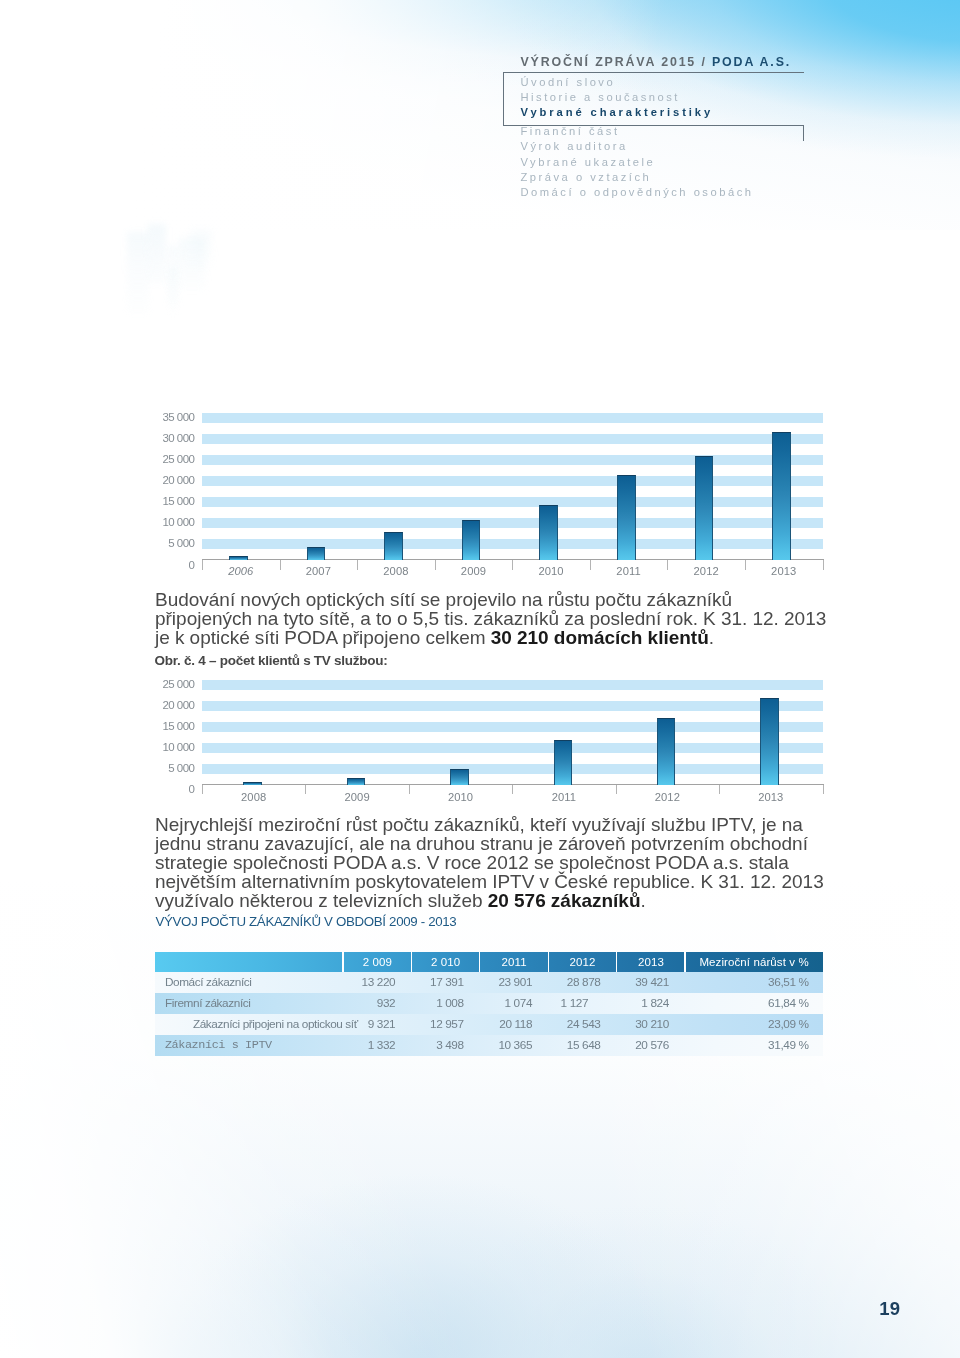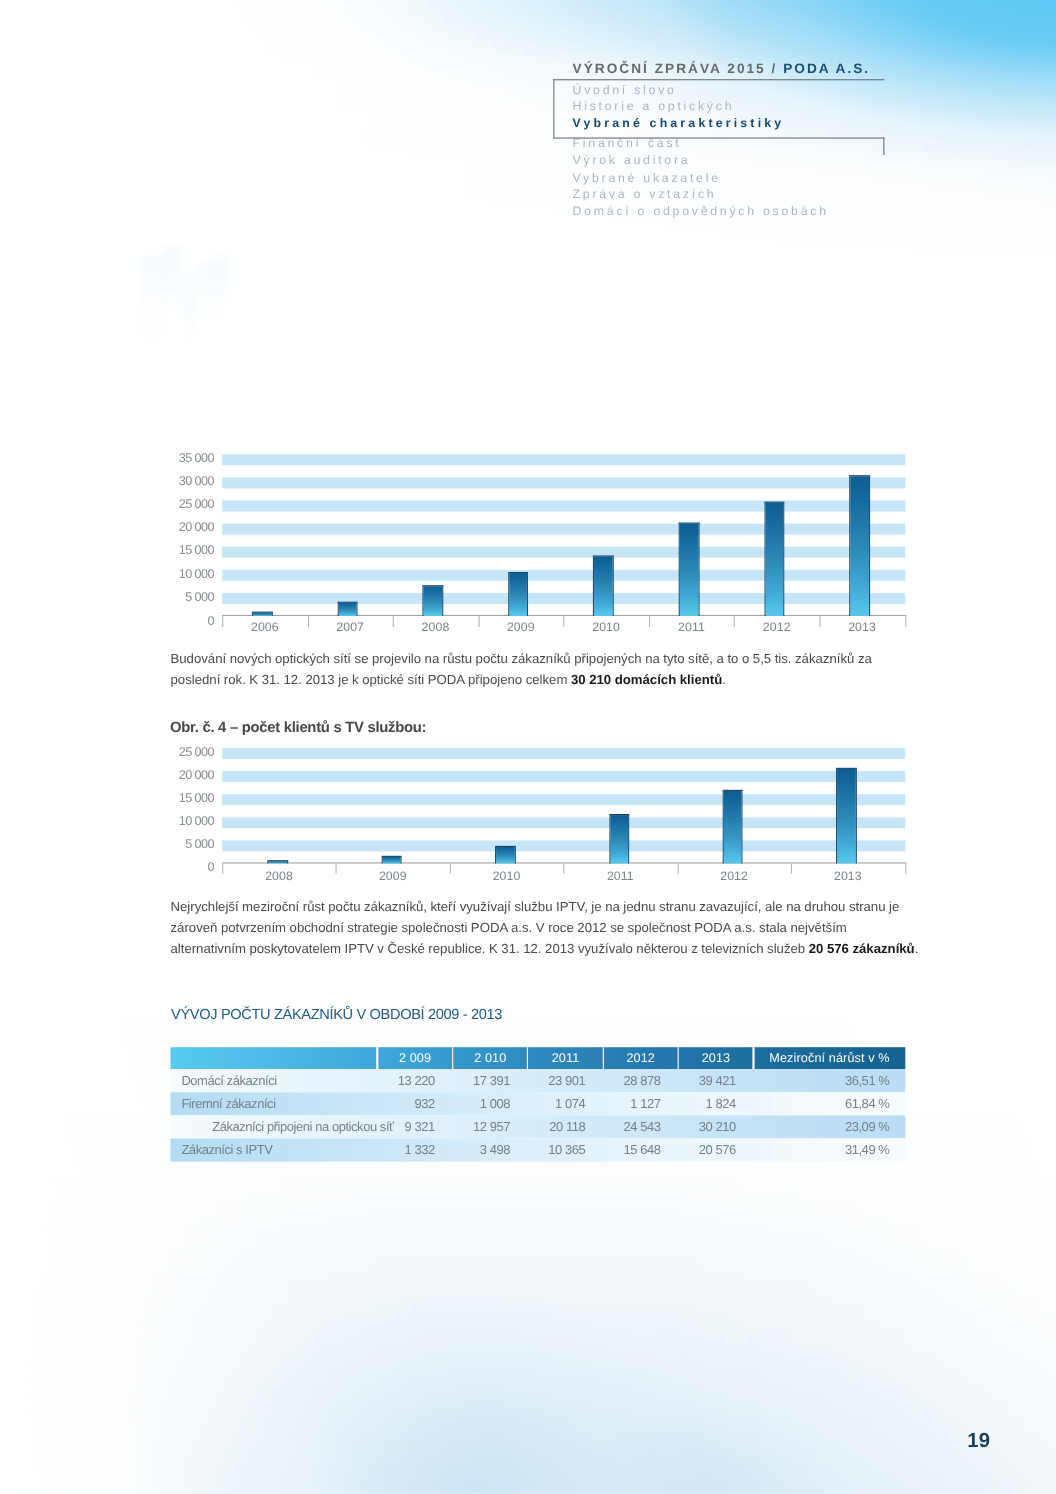--- a/index.html
+++ b/index.html
@@ -78,21 +78,21 @@
   .xaxis{position:absolute;background:#a2a2a2;height:1.5px;}
   .xtickline{position:absolute;background:#b4b4b4;width:1px;}
   .xlabel{position:absolute;text-align:center;white-space:nowrap;
     font-size:11.2px;color:#7d848a;letter-spacing:0.1px;}
   .bar{position:absolute;
     background:linear-gradient(180deg,#0d5e93 0%,#14689c 14%,#1d74a6 28%,#2680b0 42%,#2d87b7 50%,#3697c5 64%,#42abd7 80%,#4fbee5 92%,#57c8ec 100%);
     border-left:0.7px solid #1b5478;border-right:0.7px solid #1b5478;border-top:0.7px solid #113f60;
     box-sizing:border-box;}
 
   
-  .para{position:absolute;font-size:12px;color:#4a4a4a;line-height:19.05px;
+  .para{position:absolute;font-size:19px;color:#4a4a4a;line-height:19.05px;
     letter-spacing:-0.012px;word-spacing:-0.1px;}
   .para b{font-weight:700;color:#1a1a1a;}
 
   
   .tbl-title{position:absolute;white-space:nowrap;font-size:13.3px;
     color:#1f5a85;letter-spacing:-0.33px;}
   .trow{position:absolute;left:0;height:21px;width:667.7px;}
   .trow.odd{background:linear-gradient(90deg,#f6fafd 0%,#eaf5fc 16%,#ddeffa 40%,#cde8f8 64%,#c0e1f6 84%,#b8ddf5 100%);}
   .trow.even{background:linear-gradient(90deg,#b3dcf2 0%,#c2e3f6 18%,#d7ecf9 42%,#e8f4fc 64%,#f3f9fd 84%,#f8fbfd 100%);}
   .hdrrow{position:absolute;left:0;top:0;height:20.2px;width:667.7px;
@@ -124,21 +124,21 @@
   <div class="wm wm-c"></div>
   <div class="wm wm-d"></div>
   <div class="wm wm-e"></div>
   <div class="wm wm-f"></div>
   <div class="bg-bottom3"></div>
 
   <div class="hdr">
     <div class="hdr-title"><span>VÝROČNÍ ZPRÁVA 2015 / </span><b>PODA A.S.</b></div>
     <div class="hdr-nav">
       <div class="nav-item">Úvodní slovo</div>
-      <div class="nav-item">Historie a optických</div>
+      <div class="nav-item">Historie a současnost</div>
       <div class="nav-item active gap-after">Vybrané charakteristiky</div>
       <div class="nav-item">Finanční část</div>
       <div class="nav-item">Výrok auditora</div>
       <div class="nav-item">Vybrané ukazatele</div>
       <div class="nav-item">Zpráva o vztazích</div>
       <div class="nav-item">Domácí o odpovědných osobách</div>
     </div>
   </div>
 
   <div class="rule" style="left:503px;top:71.8px;width:301px;height:1.3px;"></div>
@@ -166,21 +166,21 @@
       <div class="xtickline" style="left: 47px; top: 155px; height: 9.6px;"></div>
       <div class="xtickline" style="left: 124.562px; top: 155px; height: 9.6px;"></div>
       <div class="xtickline" style="left: 202.125px; top: 155px; height: 9.6px;"></div>
       <div class="xtickline" style="left: 279.688px; top: 155px; height: 9.6px;"></div>
       <div class="xtickline" style="left: 357.25px; top: 155px; height: 9.6px;"></div>
       <div class="xtickline" style="left: 434.812px; top: 155px; height: 9.6px;"></div>
       <div class="xtickline" style="left: 512.375px; top: 155px; height: 9.6px;"></div>
       <div class="xtickline" style="left: 589.938px; top: 155px; height: 9.6px;"></div>
       <div class="xtickline" style="left: 667.5px; top: 155px; height: 9.6px;"></div>
       <div class="bar" style="left: 74.2313px; width: 18.5px; top: 150.792px; height: 4.30767px;"></div>
-      <div class="xlabel" style="left: 47px; width: 77.5625px; top: 160px;">2006</div>
+      <div class="xlabel" style="left: 47px; width: 77.5625px; top: 160px; font-style: italic;">2006</div>
       <div class="bar" style="left: 151.794px; width: 18.5px; top: 142.462px; height: 12.6375px;"></div>
       <div class="xlabel" style="left: 124.562px; width: 77.5625px; top: 160px;">2007</div>
       <div class="bar" style="left: 229.356px; width: 18.5px; top: 126.897px; height: 28.2034px;"></div>
       <div class="xlabel" style="left: 202.125px; width: 77.5625px; top: 160px;">2008</div>
       <div class="bar" style="left: 306.919px; width: 18.5px; top: 114.987px; height: 40.1134px;"></div>
       <div class="xlabel" style="left: 279.688px; width: 77.5625px; top: 160px;">2009</div>
       <div class="bar" style="left: 384.481px; width: 18.5px; top: 99.6899px; height: 55.4101px;"></div>
       <div class="xlabel" style="left: 357.25px; width: 77.5625px; top: 160px;">2010</div>
       <div class="bar" style="left: 462.044px; width: 18.5px; top: 69.5636px; height: 85.5364px;"></div>
       <div class="xlabel" style="left: 434.812px; width: 77.5625px; top: 160px;">2011</div>
@@ -251,33 +251,33 @@
       <div class="cell num" style="left: 256.1px; width: 52.2px; top: 20.2px;">17 391</div>
       <div class="cell num" style="left: 324.5px; width: 52.2px; top: 20.2px;">23 901</div>
       <div class="cell num" style="left: 392.9px; width: 52.2px; top: 20.2px;">28 878</div>
       <div class="cell num" style="left: 461.3px; width: 52.2px; top: 20.2px;">39 421</div>
       <div class="cell num" style="left: 529.7px; width: 123.5px; top: 20.2px;">36,51 %</div>
       <div class="trow even" style="top: 41.2px;"></div>
       <div class="cell lab" style="left: 9.5px; width: 175.7px; top: 41.2px;">Firemní  zákazníci</div>
       <div class="cell num" style="left: 187.7px; width: 52.2px; top: 41.2px;">932</div>
       <div class="cell num" style="left: 256.1px; width: 52.2px; top: 41.2px;">1 008</div>
       <div class="cell num" style="left: 324.5px; width: 52.2px; top: 41.2px;">1 074</div>
-      <div class="cell num" style="left: 392.9px; width: 52.2px; top: 41.2px;">1 127</div>
+      <div class="cell num" style="left: 392.9px; width: 52.2px; top: 41.2px; text-align: center;">1 127</div>
       <div class="cell num" style="left: 461.3px; width: 52.2px; top: 41.2px;">1 824</div>
       <div class="cell num" style="left: 529.7px; width: 123.5px; top: 41.2px;">61,84 %</div>
       <div class="trow odd" style="top: 62.2px;"></div>
       <div class="cell lab" style="left: 9.5px; width: 175.7px; top: 62.2px; margin-left: 28px;">Zákazníci připojeni na optickou síť</div>
       <div class="cell num" style="left: 187.7px; width: 52.2px; top: 62.2px;">9 321</div>
       <div class="cell num" style="left: 256.1px; width: 52.2px; top: 62.2px;">12 957</div>
       <div class="cell num" style="left: 324.5px; width: 52.2px; top: 62.2px;">20 118</div>
       <div class="cell num" style="left: 392.9px; width: 52.2px; top: 62.2px;">24 543</div>
       <div class="cell num" style="left: 461.3px; width: 52.2px; top: 62px;">30 210</div>
       <div class="cell num" style="left: 529.7px; width: 123.5px; top: 62.2px;">23,09 %</div>
       <div class="trow even" style="top: 83.2px;"></div>
-      <div class="cell lab" style="left: 9.5px; width: 175.7px; top: 83.2px;">Zákazníci s IPTV</div>
+      <div class="cell lab" style="left: 9.5px; width: 175.7px; top: 83.2px; font-family: Liberation Mono, monospace;">Zákazníci s IPTV</div>
       <div class="cell num" style="left: 187.7px; width: 52.2px; top: 83.2px;">1 332</div>
       <div class="cell num" style="left: 256.1px; width: 52.2px; top: 83.2px;">3 498</div>
       <div class="cell num" style="left: 324.5px; width: 52.2px; top: 83.2px;">10 365</div>
       <div class="cell num" style="left: 392.9px; width: 52.2px; top: 83.2px;">15 648</div>
       <div class="cell num" style="left: 461.3px; width: 52.2px; top: 83.2px;">20 576</div>
       <div class="cell num" style="left: 529.7px; width: 123.5px; top: 83.2px;">31,49 %</div>
     </div>
 
   <div class="pagenum">19</div>
 </div>

